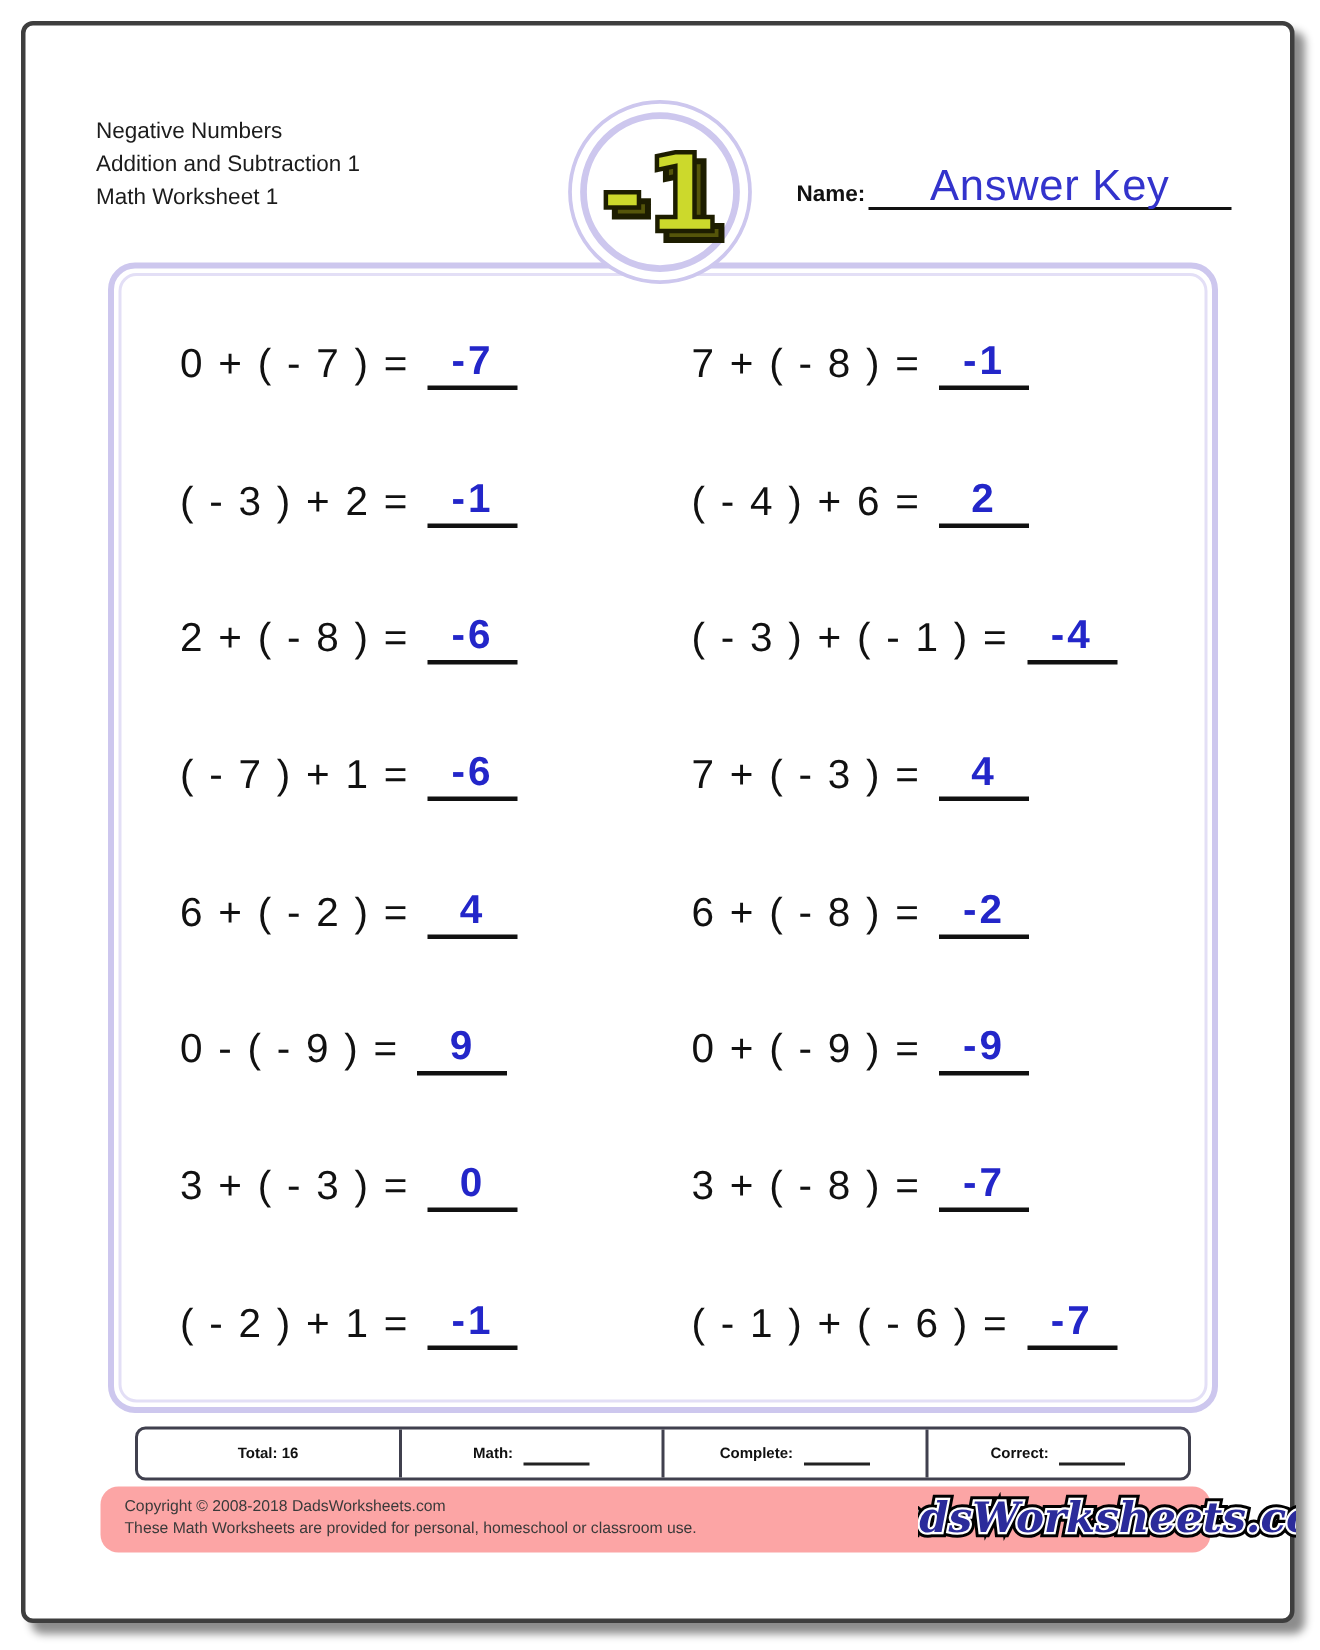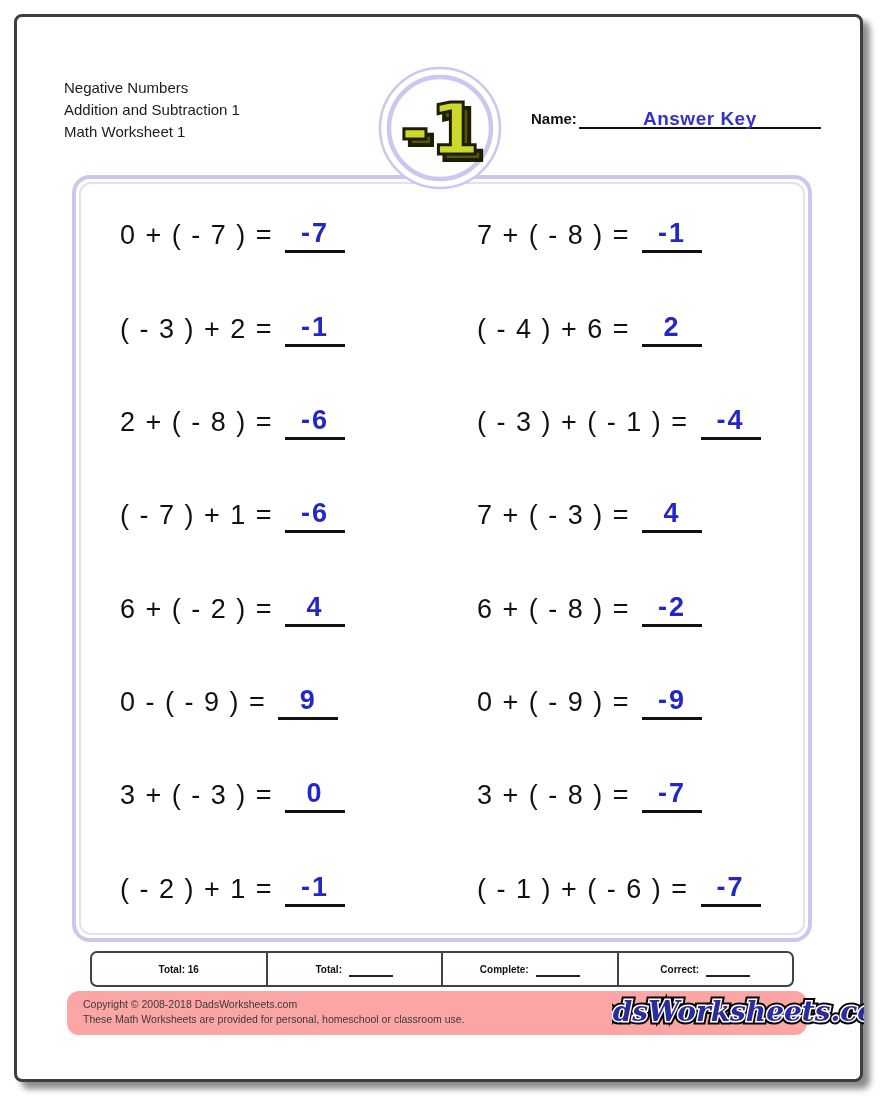--- a/index.html
+++ b/index.html
@@ -33,21 +33,21 @@
   .name-row {
     position: absolute; left: 514px; top: 88px;
     display: flex; align-items: flex-end;
   }
   .name-label { font-size: 15px; font-weight: bold; color: #111; padding-bottom: 2px; }
   .name-line {
     display: inline-block; width: 242px; text-align: center;
     border-bottom: 2px solid #111; margin-left: 2px;
   }
   .answer-key {
-    color: #3333cc; font-weight: bold; font-size: 19px;
+    color: #3333cc; font-weight: normal; font-size: 29px;
     position: relative; top: 3px; letter-spacing: 0.5px;
   }
 
   
   .problem-box {
     position: absolute; left: 55px; top: 158px;
     width: 740px; height: 767px;
     border: 4px solid #cdc7ee;
     border-radius: 18px;
     box-sizing: border-box;
@@ -59,21 +59,20 @@
     border-radius: 12px;
     pointer-events: none;
   }
   .problem-grid {
     position: absolute; inset: 0;
     display: grid;
     grid-template-columns: 357px 1fr;
     grid-template-rows: repeat(8, 1fr);
     padding: 18px 0 10px 0;
     box-sizing: border-box;
-    gap: 16px;
   }
   .cell {
     display: flex; align-items: center;
     font-size: 27px; color: #111;
     letter-spacing: 1.5px;
     white-space: nowrap;
   }
   .cell.col1 { padding-left: 44px; }
   .cell.col2 { padding-left: 28px; }
   .ans {
@@ -225,21 +224,21 @@
         </div>
 
       </div>
     </div>
 
     <div class="stats-bar">
       <div class="stat-cell">
         <span>Total: 16</span>
       </div>
       <div class="stat-cell">
-        <span>Total:</span>
+        <span>Math:</span>
         <span class="stat-blank"></span>
       </div>
       <div class="stat-cell">
         <span>Complete:</span>
         <span class="stat-blank"></span>
       </div>
       <div class="stat-cell">
         <span>Correct:</span>
         <span class="stat-blank"></span>
       </div>

